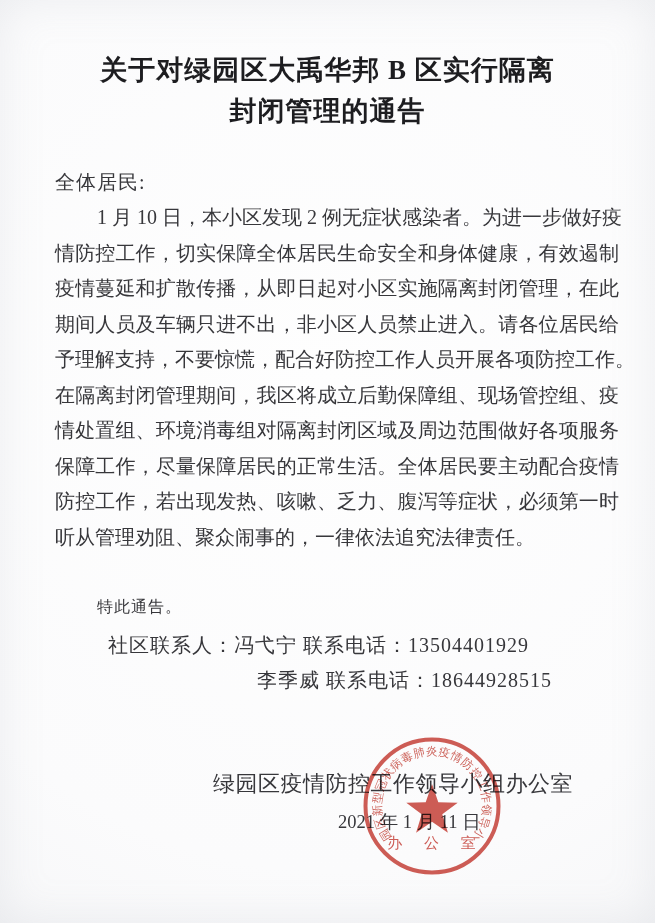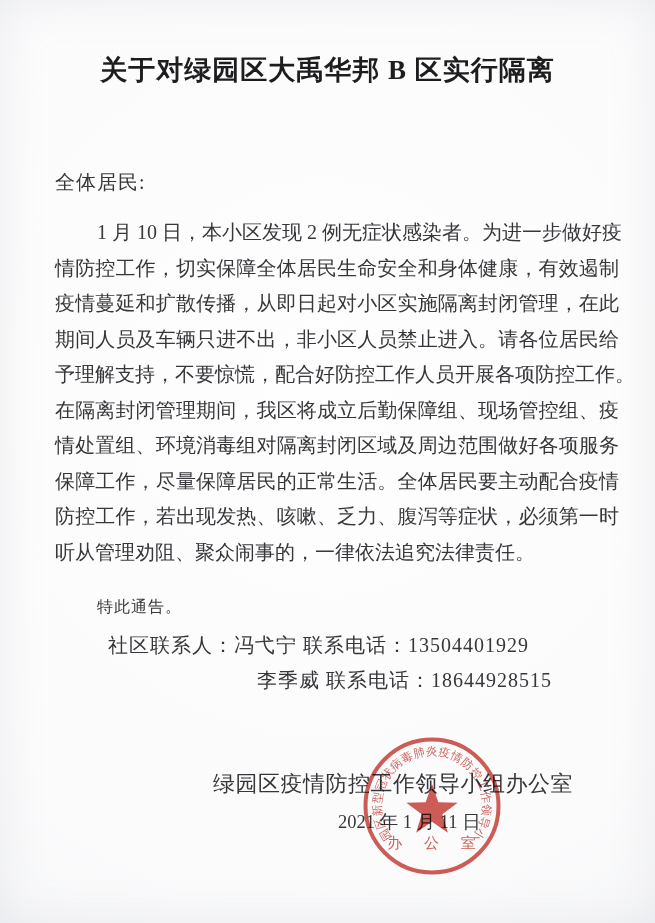--- a/index.html
+++ b/index.html
@@ -24,21 +24,21 @@
     font-size:20px;color:#37373b;letter-spacing:1px;
   }
   .body-text{
     position:absolute;top:200px;left:55px;width:564px;
     font-size:20px;line-height:35.5px;color:#37373b;
   }
   .bline{
     text-align:justify;text-align-last:justify;
     white-space:nowrap;
   }
-  .bline.first{text-indent:2.1em;margin-top:15px;}
+  .bline.first{text-indent:2.1em;}
   .bline.last{text-align-last:left;white-space:normal;}
   .closing{
     position:absolute;top:597px;left:97px;
     font-size:16px;color:#37373b;letter-spacing:1px;
   }
   .contact1{
     position:absolute;top:632px;left:108px;
     font-size:20px;color:#37373b;letter-spacing:1px;
   }
   .contact2{
@@ -69,20 +69,21 @@
     font-size:15px;letter-spacing:9px;
   }
 </style>
 </head>
 <body>
 
 <div class="page">
 
   <div class="title">
     <div>关于对绿园区大禹华邦 B 区实行隔离</div>
+    <div>封闭管理的通告</div>
   </div>
 
   <div class="salutation">全体居民:</div>
 
   <div class="body-text">
     <div class="bline first">1 月 10 日，本小区发现 2 例无症状感染者。为进一步做好疫</div>
     <div class="bline">情防控工作，切实保障全体居民生命安全和身体健康，有效遏制</div>
     <div class="bline">疫情蔓延和扩散传播，从即日起对小区实施隔离封闭管理，在此</div>
     <div class="bline">期间人员及车辆只进不出，非小区人员禁止进入。请各位居民给</div>
     <div class="bline">予理解支持，不要惊慌，配合好防控工作人员开展各项防控工作。</div>

